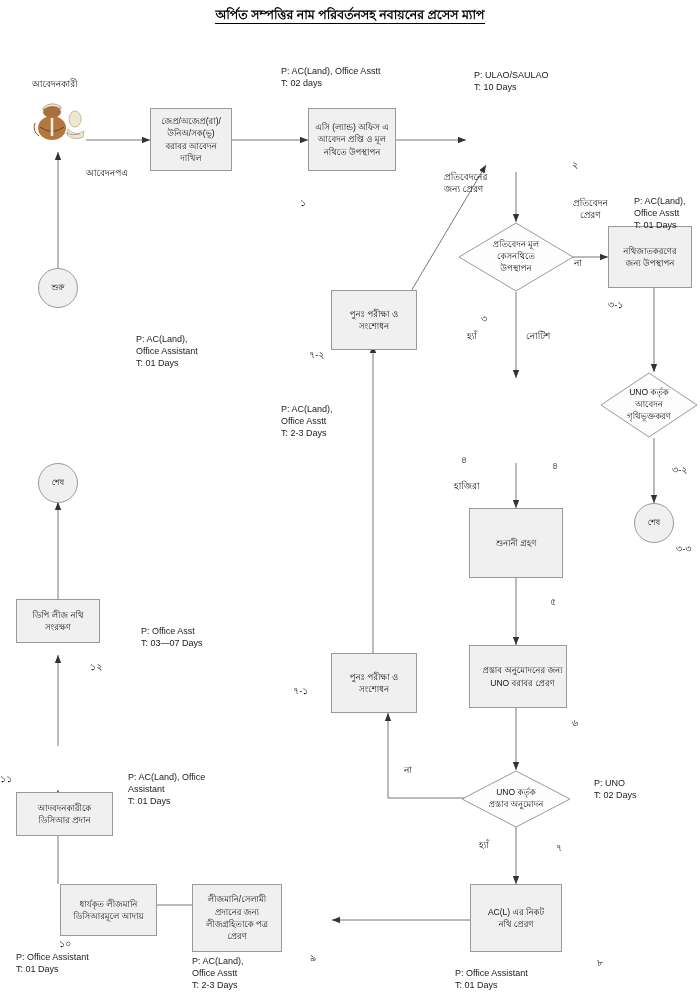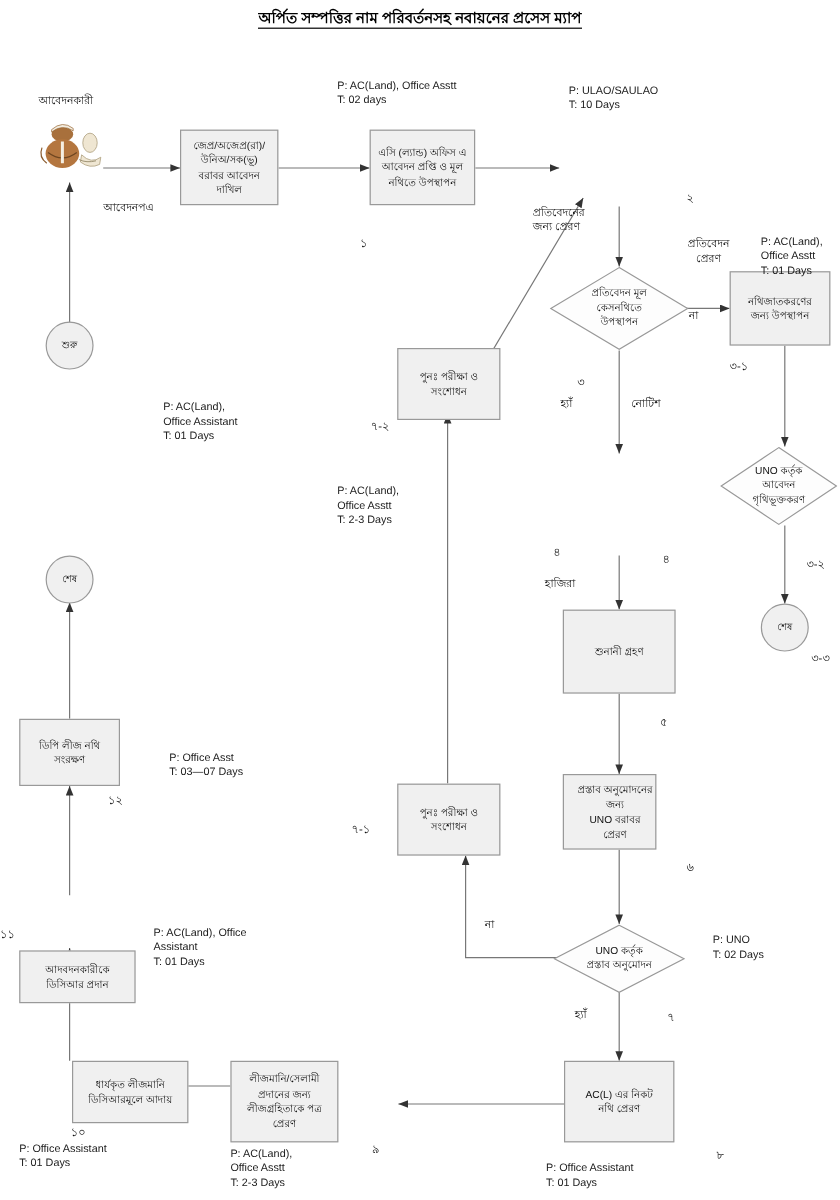--- a/index.html
+++ b/index.html
@@ -215,21 +215,21 @@
 
   <div class="node term" style="left:634px; top:503px; width:40px; height:40px;">শেষ</div>
   <div class="num" style="left:676px; top:542px;">৩-৩</div>
 
   <div class="num" style="left:461px; top:453px;">৪</div>
   <div class="num" style="left:552px; top:459px;">৪</div>
 
   <div class="node proc" style="left:469px; top:508px; width:94px; height:70px;">শুনানী গ্রহণ</div>
   <div class="num" style="left:550px; top:595px;">৫</div>
 
-  <div class="node proc" style="left:469px; top:645px; width:78px; height:63px;padding-left:11px;">প্রস্তাব অনুমোদনের জন্য
+  <div class="node proc" style="left:469px; top:645px; width:98px; height:63px;padding-left:11px;">প্রস্তাব অনুমোদনের জন্য
 UNO বরাবর প্রেরণ</div>
   <div class="num" style="left:572px; top:716px;">৬</div>
 
   <div class="diamond-wrap" style="left:461px; top:770px; width:110px; height:58px;">
     <svg width="110" height="58" viewBox="0 0 110 58">
       <polygon points="55,1 109,29 55,57 1,29" fill="#fdfdfd" stroke="#999" stroke-width="1"></polygon>
     </svg>
     <div class="diamond-lbl">UNO কর্তৃক
 প্রস্তাব অনুমোদন</div>
   </div>
@@ -254,21 +254,21 @@
   <div class="num" style="left:310px; top:951px;">৯</div>
 
   <div class="node proc" style="left:16px; top:884px; width:97px; height:52px;margin-left:44px;">ধার্যকৃত লীজমানি
 ডিসিআরমূলে আদায়</div>
   <div class="num" style="left:59px; top:937px;">১০</div>
 
   <div class="node proc" style="left:16px; top:746px; width:97px; height:44px;margin-top:46px;">আদবদনকারীকে
 ডিসিআর প্রদান</div>
   <div class="num" style="left:0px; top:772px;">১১</div>
 
-  <div class="node proc" style="left:16px; top:599px; width:84px; height:56px;">ডিপি লীজ নথি
+  <div class="node proc" style="left:16px; top:599px; width:84px; height:44px;">ডিপি লীজ নথি
 সংরক্ষণ</div>
   <div class="num" style="left:90px; top:660px;">১২</div>
 
   <div class="node term" style="left:38px; top:463px; width:40px; height:40px;">শেষ</div>
 
   <div class="bn" style="left:86px; top:168px;">আবেদনপএ</div>
   <div class="bn" style="left:396px; top:172px; text-align:left;margin-left:48px;">প্রতিবেদনের
 জন্য প্রেরণ</div>
   <div class="bn" style="left:573px; top:198px; text-align:center;">প্রতিবেদন
 প্রেরণ</div>

